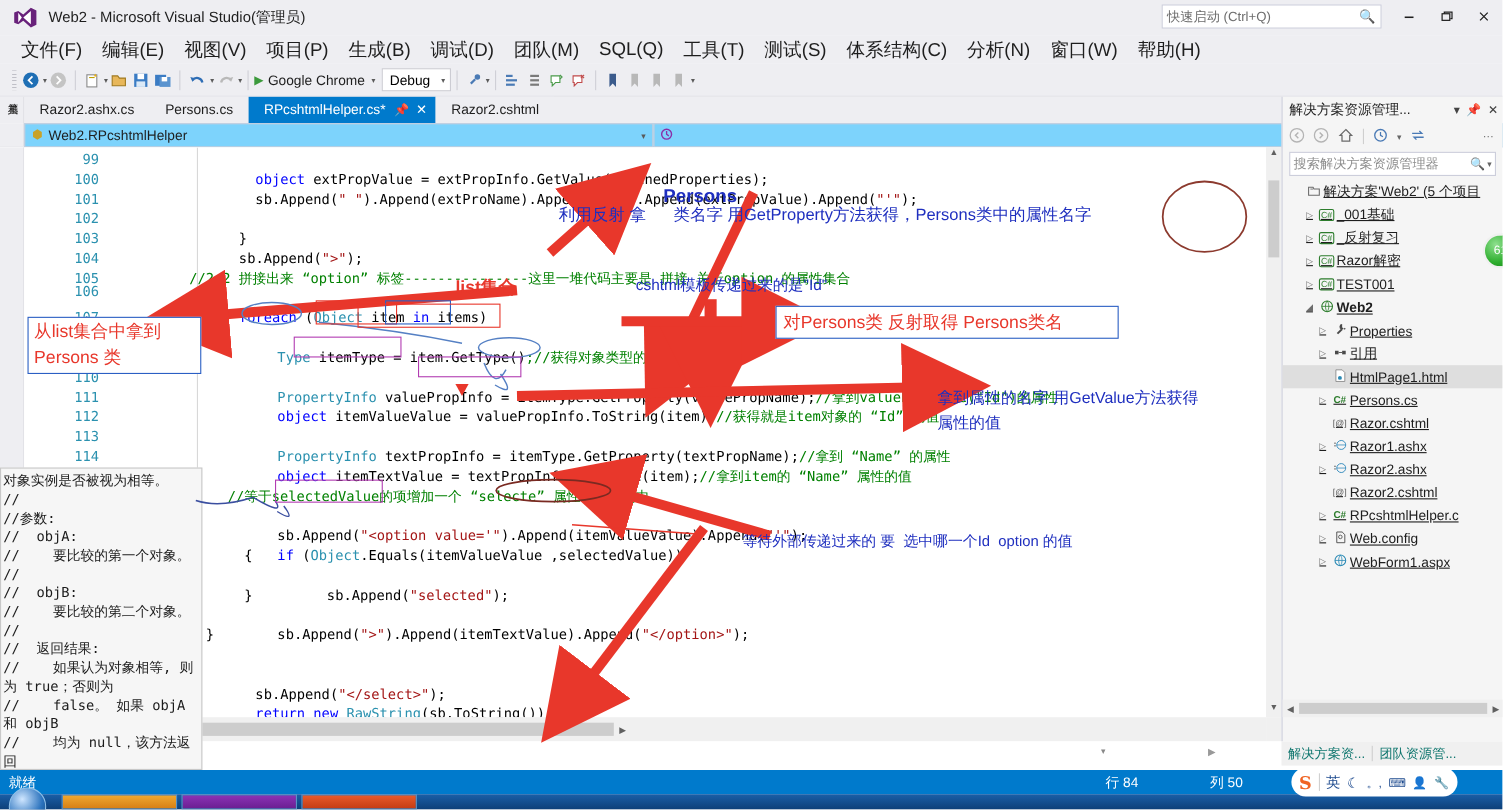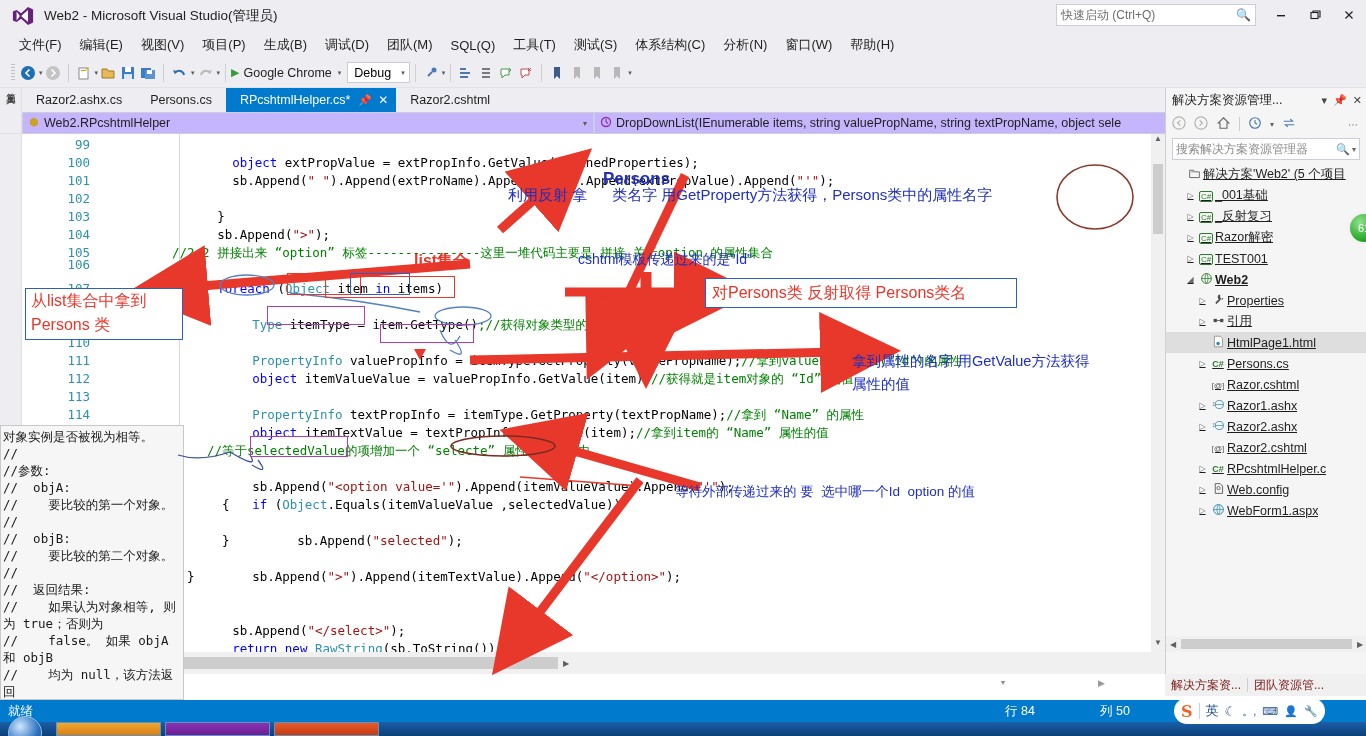--- a/index.html
+++ b/index.html
@@ -25,21 +25,21 @@
     padding:0 4px;
   }
   #quick-launch .ql-text { color:#6d6d6d; font-size:12px; flex:1; }
   #quick-launch .ql-icon { color:#555; font-size:12px; }
   .winbtn { position:absolute; top:0; width:34px; height:30px; display:flex;
             align-items:center; justify-content:center; font-size:13px; color:#1e1e1e; }
   #btn-min { right:68px; } #btn-max { right:34px; } #btn-close { right:0px; }
 
   
   #menubar { height:26px; background:#eeeef2; display:flex; align-items:center; padding-left:10px; }
-  #menubar .menu-item { padding:2px 9px; font-size:13px; color:#1e1e1e; white-space:nowrap; }
+  #menubar .menu-item { padding:2px 9px; font-size:17px; color:#1e1e1e; white-space:nowrap; }
 
   
   #toolbar { height:30px; background:#eeeef2; display:flex; align-items:center; padding-left:8px;
              border-bottom:1px solid #e2e2e6; }
   .tb-sep { width:1px; height:18px; background:#cfcfd6; margin:0 5px; }
   .tb-grip { width:4px; height:18px; margin:0 3px;
       background: repeating-linear-gradient(to bottom,#bfbfc7 0 1px,transparent 1px 3px); }
   .tb-btn { height:22px; min-width:20px; display:flex; align-items:center; justify-content:center;
             padding:0 2px; color:#4d4d4d; font-size:13px; }
   .tb-caret { font-size:7px; color:#5a5a5a; margin-left:1px; }
@@ -58,21 +58,21 @@
   .doc-tab .tab-pin { margin-left:8px; font-size:11px; }
   .doc-tab .tab-x { margin-left:6px; margin-right:4px; font-size:12px; }
   #tabstrip-right { margin-left:auto; display:flex; align-items:center; padding-right:4px;
                     font-size:12.5px; color:#1e1e1e; }
   #tabstrip-right .tr-icon { margin-left:7px; color:#5a5a5a; font-size:11px; }
 
   
   #navbar { height:22px; display:flex; align-items:stretch; background:#ffffff;
             border-bottom:1px solid #e0e0e6; }
   #navbar .nav-spacer { width:22px; background:#eeeef2; border-right:1px solid #e0e0e6; }
-  .nav-combo { flex:0 0 auto; border:1px solid #cccedb; background:#c4b5fd; height:22px;
+  .nav-combo { flex:0 0 auto; border:1px solid #cccedb; background:#7dd3fc; height:22px;
                display:flex; align-items:center; padding:0 2px 0 4px; font-size:12.5px; color:#1e1e1e; }
   .nav-combo .nc-caret { margin-left:auto; padding:0 4px; font-size:8px; color:#5a5a5a; }
   .nav-ico { width:14px; text-align:center; margin-right:3px; font-size:11px; }
 
   
   #editor-wrap { position:absolute; left:0; top:134px; width:1165px; height:540px; background:#fff; }
   #editor-left-strip { position:absolute; left:0; top:0; width:22px; height:100%;
                        background:#eeeef2; border-right:1px solid #e0e0e6; }
   #code-area { position:absolute; left:22px; top:0; right:14px; bottom:22px; overflow:hidden;
                background:#ffffff; }
@@ -136,21 +136,21 @@
   .ico-cs { color:#2d7d2d; border:1px solid #2d7d2d; font-size:8px; padding:0 1px; border-radius:2px; }
   .bold { font-weight:bold; }
   #right-dock-scroll { position:absolute; left:0; bottom:22px; width:201px; height:16px;
                        background:#f0f0f0; display:flex; align-items:center; }
   #right-dock-scroll .rs-a { width:14px; text-align:center; font-size:8px; color:#606060; }
   #right-dock-scroll .rs-thumb { flex:1; height:10px; background:#cdcdcd; margin:0 1px; }
 
   
   #dock-tabs-right { position:absolute; left:1165px; top:674px; width:201px; height:22px;
                      background:#f0f0f0; display:flex; align-items:center; font-size:12px; }
-  #dock-tabs-right .dt { padding:0 6px; color:#7f1d1d; white-space:nowrap; }
+  #dock-tabs-right .dt { padding:0 6px; color:#0f766e; white-space:nowrap; }
   #dock-tabs-right .dt-sep { width:1px; height:14px; background:#cfcfcf; }
   #bottom-left-area { position:absolute; left:0; top:674px; width:1165px; height:22px;
                       background:#ffffff; }
   #bottom-left-area .bl-caret { position:absolute; right:160px; top:4px; font-size:8px; color:#888; }
   #bottom-left-area .bl-arrow { position:absolute; right:60px; top:4px; font-size:9px; color:#999; }
 
   
   #statusbar { position:absolute; left:0; top:700px; width:1366px; height:22px;
                background:#007acc; color:#ffffff; font-size:12.5px; display:flex; align-items:center; }
   #statusbar .sb-ready { padding-left:8px; }
@@ -388,21 +388,20 @@
     <span>Web2.RPcshtmlHelper</span>
     <span class="nc-caret">▾</span>
   </div>
   <div class="nav-combo" style="flex:1">
     <span class="nav-ico">
       <svg width="12" height="12" viewBox="0 0 12 12">
           <circle cx="6" cy="6" r="4.5" fill="none" stroke="#8b2fa8" stroke-width="1.3"></circle>
           <path d="M6 3v3l2 1.5" stroke="#8b2fa8" stroke-width="1.2" fill="none"></path>
         </svg>
     </span>
-    <span style="overflow:hidden; white-space:nowrap;">DropDownList(IEnumerable items, string valuePropName, string textPropName, object sele</span>
     <span class="nc-caret">▾</span>
   </div>
 </div>
 
 <div id="editor-wrap">
   <div id="editor-left-strip"></div>
 
   <div id="code-area">
     <div id="gutter-line"></div>
 
@@ -453,21 +452,21 @@
       <span class="c-kw">foreach </span><span class="c-plain">(</span><span class="c-type">Object</span><span class="c-plain"> item </span><span class="c-kw">in </span><span class="c-plain">items)</span>
     </div>
     <div class="code-line c-plain" style="left:150px; top:146px">{</div>
     <div class="code-line" style="left:185px; top:164px">
       <span class="c-type">Type </span><span class="c-plain">itemType = </span><span class="c-plain">item.GetType()</span><span class="c-com">;//获得对象类型的名字</span>
     </div>
     <div class="code-line" style="left:185px; top:200px">
       <span class="c-type">PropertyInfo </span><span class="c-plain">valuePropInfo</span><span class="c-plain"> = itemType.GetProperty(valuePropName);</span><span class="c-com">//拿到valuePropName("Id")的属性</span>
     </div>
     <div class="code-line" style="left:185px; top:218px">
-      <span class="c-kw">object </span><span class="c-plain">itemValueValue = </span><span class="c-plain">valuePropInfo</span><span class="c-plain">.GetValue(item);</span><span class="c-com">//获得就是item对象的 “Id” 的值</span>
+      <span class="c-kw">object </span><span class="c-plain">itemValueValue = </span><span class="c-plain">valuePropInfo</span><span class="c-plain">.ToString(item);</span><span class="c-com">//获得就是item对象的 “Id” 的值</span>
     </div>
     <div class="code-line" style="left:185px; top:254px">
       <span class="c-type">PropertyInfo </span><span class="c-plain">textPropInfo = itemType.GetProperty(textPropName);</span><span class="c-com">//拿到 “Name” 的属性</span>
     </div>
     <div class="code-line" style="left:185px; top:272px">
       <span class="c-kw">object </span><span class="c-plain">itemTextValue = textPropInfo.GetValue(item);</span><span class="c-com">//拿到item的 “Name” 属性的值</span>
     </div>
     <div class="code-line c-com" style="left:185px; top:308px">//等于selectedValue的项增加一个 “selecte” 属性，它被选中</div>
     <div class="code-line" style="left:185px; top:326px">
       <span class="c-plain">sb.Append(</span><span class="c-str">"&lt;option value='"</span><span class="c-plain">).Append(itemValueValue).Append(</span><span class="c-str">"'"</span><span class="c-plain">);</span>

